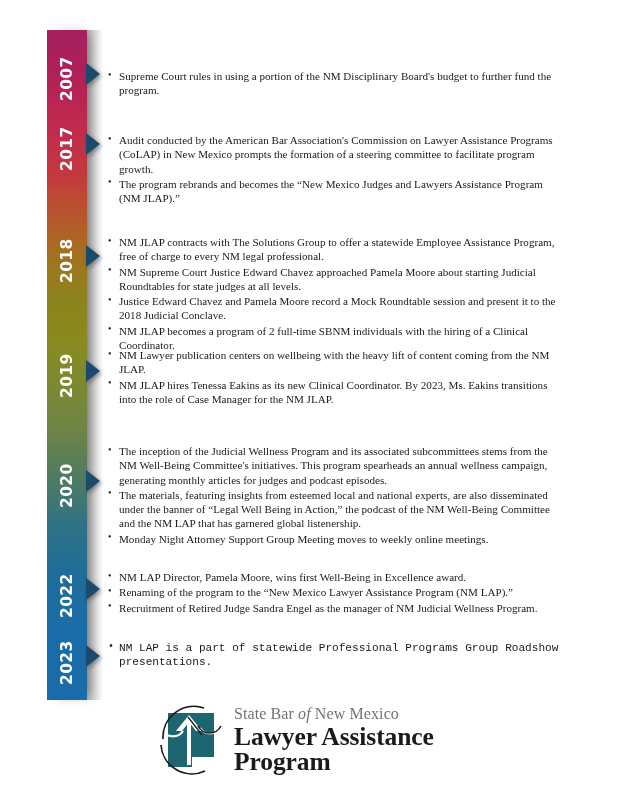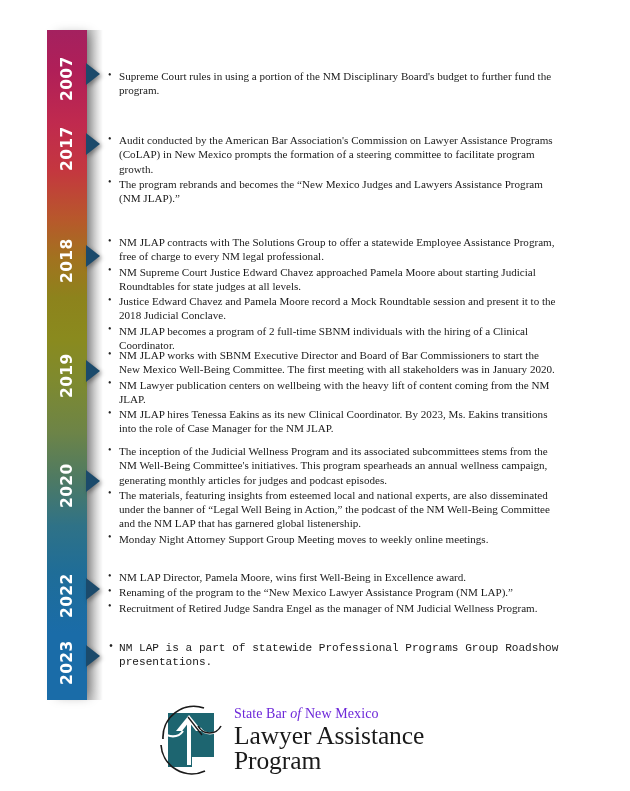--- a/index.html
+++ b/index.html
@@ -124,32 +124,33 @@
   #logo-mark {
     width: 66px;
     height: 70px;
     flex: 0 0 auto;
   }
   #logo-text {
     margin-left: 10px;
     line-height: 1.0;
   }
   #logo-line1 {
-    font-size: 14px;
-    color: #6d28d9;
+    font-size: 16px;
+    color: #737373;
     letter-spacing: 0.1px;
   }
   #logo-line1 .italic-of {
     font-style: italic;
   }
   #logo-line2 {
     font-size: 25.5px;
     color: #1a1a1a;
     margin-top: 2px;
     letter-spacing: -0.1px;
+    font-weight: bold;
   }
 </style>
 </head>
 <body>
 
 <div id="timeline-rail"></div>
 <div class="rail-shadow"></div>
 
 <div id="years-layer">
     <div class="year-label" style="top: 48px;">2007</div>
@@ -184,21 +185,20 @@
     <div class="entry-block" style="top: 235px;">
       <ul>
         <li>NM JLAP contracts with The Solutions Group to offer a statewide Employee Assistance Program, free of charge to every NM legal professional.</li>
         <li>NM Supreme Court Justice Edward Chavez approached Pamela Moore about starting Judicial Roundtables for state judges at all levels.</li>
         <li>Justice Edward Chavez and Pamela Moore record a Mock Roundtable session and present it to the 2018 Judicial Conclave.</li>
         <li>NM JLAP becomes a program of 2 full-time SBNM individuals with the hiring of a Clinical Coordinator.</li>
       </ul>
     </div>
     <div class="entry-block" style="top: 348px;">
       <ul>
-        <li>NM JLAP works with SBNM Executive Director and Board of Bar Commissioners to start the New Mexico Well-Being Committee. The first meeting with all stakeholders was in January 2020.</li>
         <li>NM Lawyer publication centers on wellbeing with the heavy lift of content coming from the NM JLAP.</li>
         <li>NM JLAP hires Tenessa Eakins as its new Clinical Coordinator. By 2023, Ms. Eakins transitions into the role of Case Manager for the NM JLAP.</li>
       </ul>
     </div>
     <div class="entry-block" style="top: 444px;">
       <ul>
         <li>The inception of the Judicial Wellness Program and its associated subcommittees stems from the NM Well-Being Committee's initiatives. This program spearheads an annual wellness campaign, generating monthly articles for judges and podcast episodes.</li>
         <li>The materials, featuring insights from esteemed local and national experts, are also disseminated under the banner of “Legal Well Being in Action,” the podcast of the NM Well-Being Committee and the NM LAP that has garnered global listenership.</li>
         <li>Monday Night Attorney Support Group Meeting moves to weekly online meetings.</li>
       </ul>

